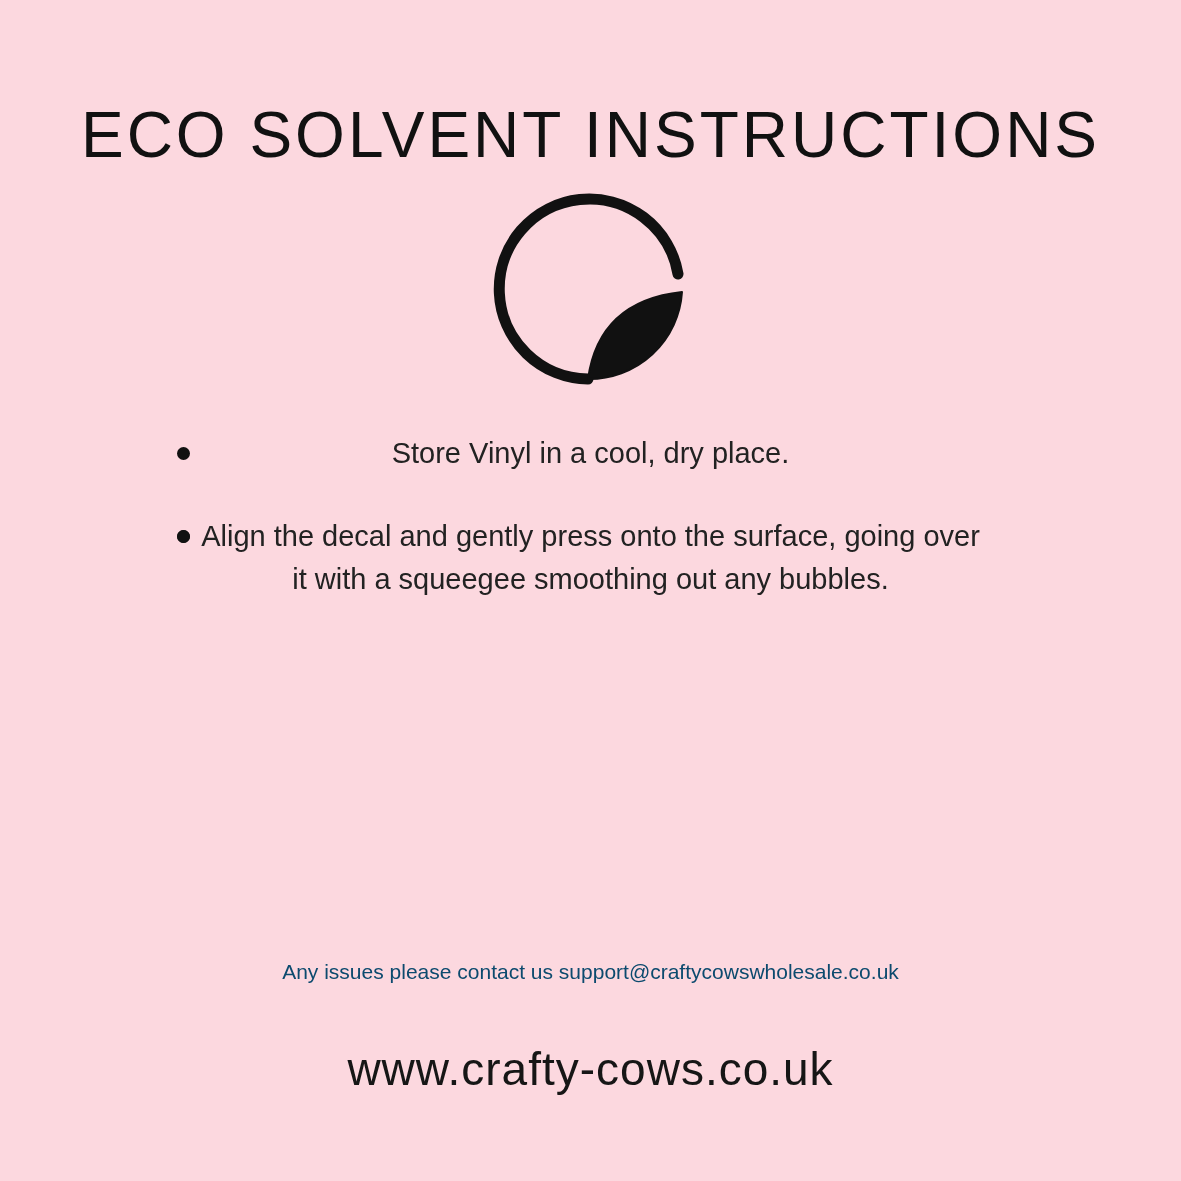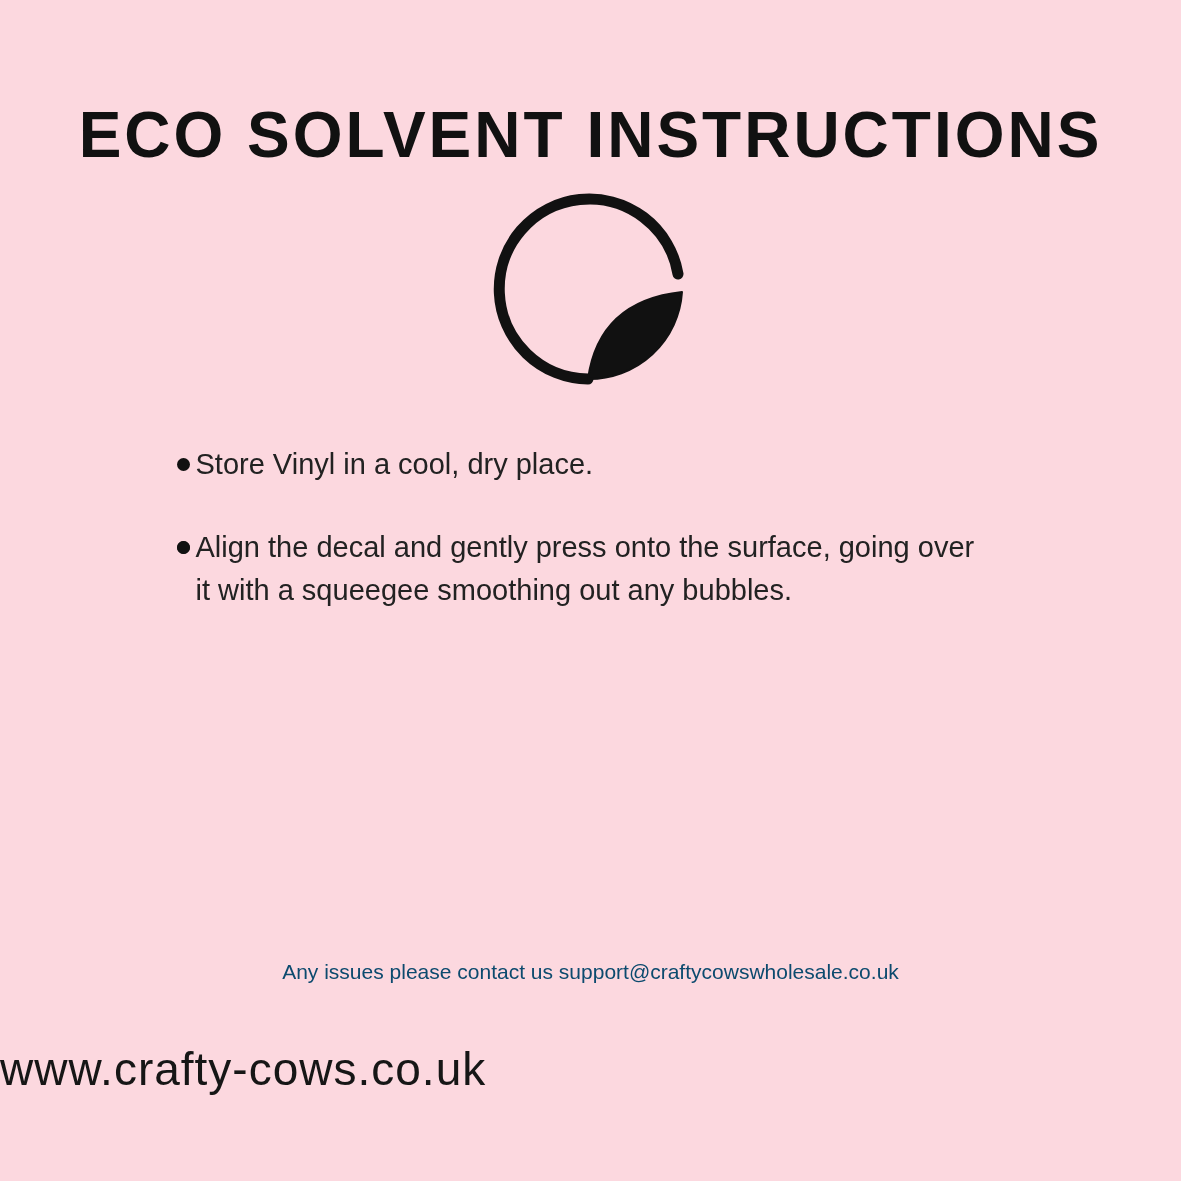--- a/index.html
+++ b/index.html
@@ -17,21 +17,21 @@
     overflow: hidden;
   }
   .title {
     position: absolute;
     top: 98px;
     left: 0;
     width: 100%;
     margin: 0;
     text-align: center;
     font-size: 64px;
-    font-weight: 700;
+    font-weight: 400;
     letter-spacing: 3px;
     color: #111111;
     font-stretch: condensed;
   }
   .icon-wrap {
     position: absolute;
     top: 189px;
     left: 489px;
     width: 200px;
     height: 200px;
@@ -49,21 +49,22 @@
     margin: 0;
     padding: 0;
     list-style: none;
   }
   .bullet-item {
     position: relative;
     margin-bottom: 40px;
   }
   .bullet-text {
     max-width: 790px;
-    margin: 15px auto;
+    margin: 4px auto;
+    text-align: center;
     font-size: 29px;
     line-height: 43px;
     color: #222222;
   }
   .dot {
     position: absolute;
     left: 177px;
     top: 15px;
     width: 13px;
     height: 13px;
@@ -77,20 +78,21 @@
     width: 100%;
     text-align: center;
     font-size: 21px;
     color: #0c4a6e;
   }
   .website {
     position: absolute;
     top: 1042px;
     left: 0;
     width: 100%;
+    text-align: center;
     font-size: 46px;
     letter-spacing: 1px;
     color: #161616;
   }
 </style>
 </head>
 <body>
 
 <div class="poster">
 

